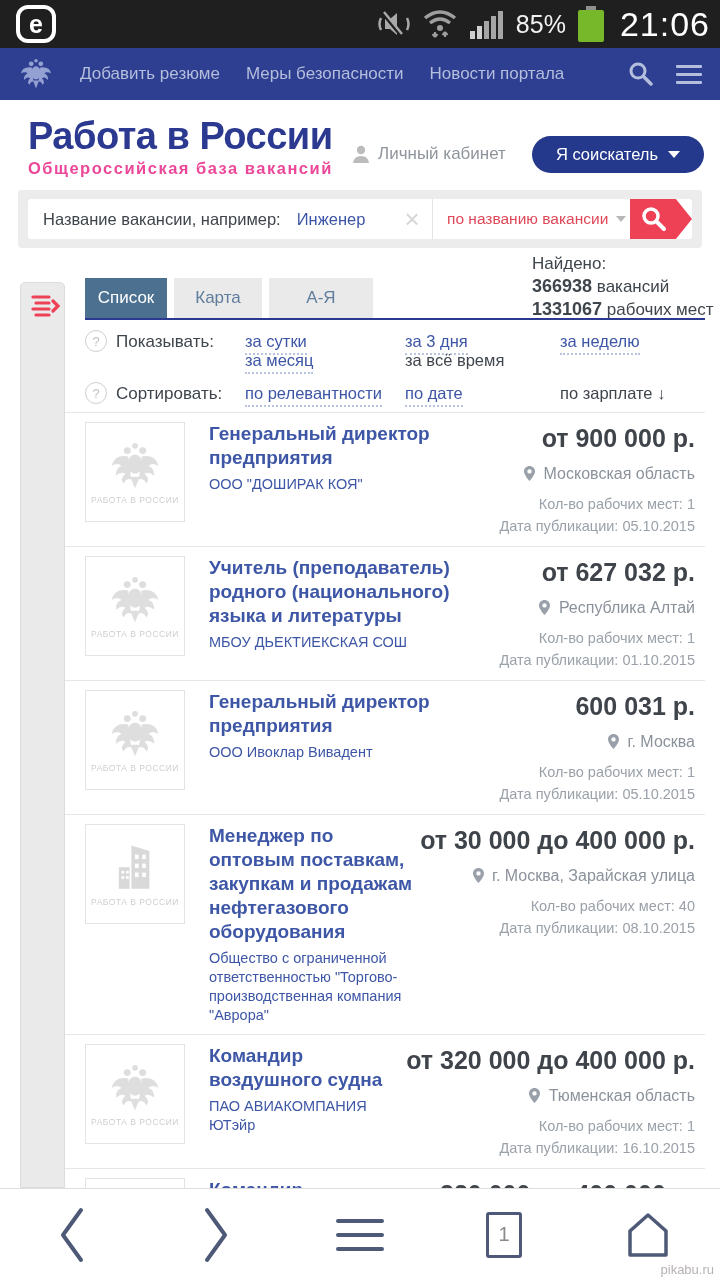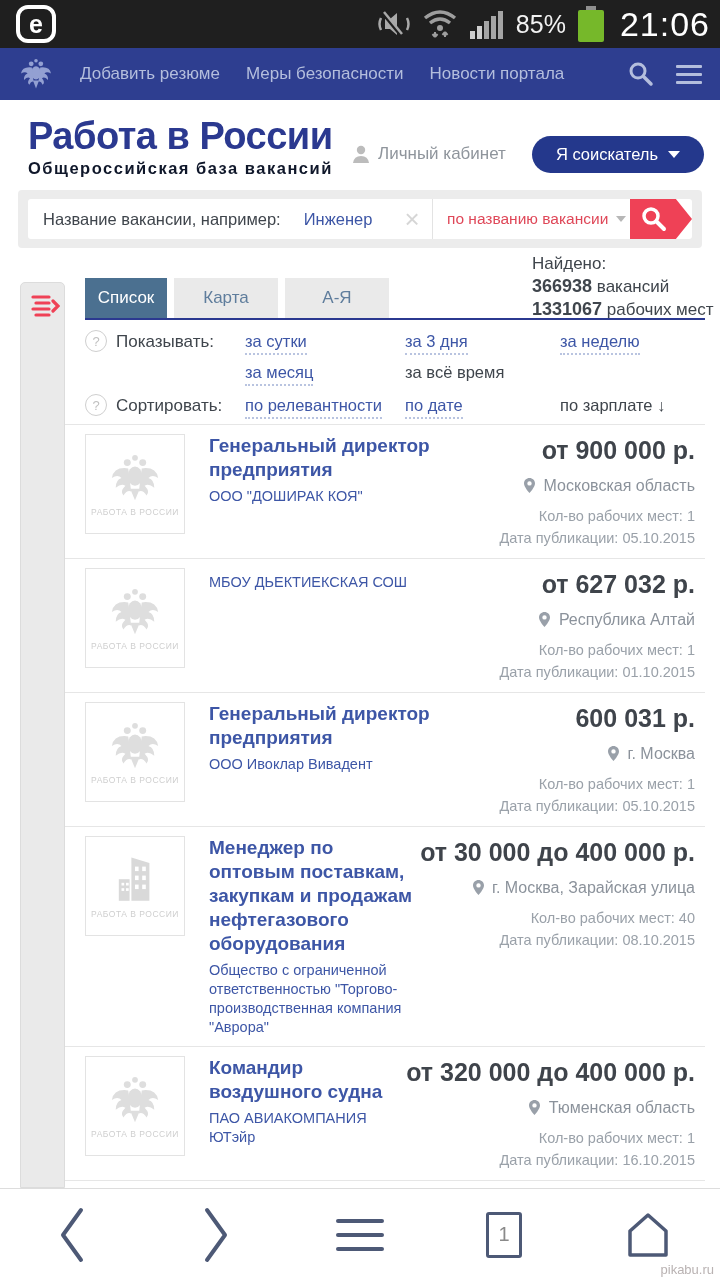--- a/index.html
+++ b/index.html
@@ -33,35 +33,35 @@
   }
   .nav-emblem { width:36px; height:38px; flex:0 0 auto; }
   .nav-link { color:#b4bedd; font-size:17px; white-space:nowrap; }
   .nav-actions { margin-left:auto; display:flex; align-items:center; gap:22px; }
   .burger { width:26px; display:flex; flex-direction:column; gap:5px; }
   .burger i { display:block; height:3px; background:#b4bedd; border-radius:1px; }
 
   
   .site-header { position:relative; height:90px; padding:16px 0 0 28px; }
   .logo-title { color:#2b3990; font-size:38px; font-weight:800; letter-spacing:-0.5px; line-height:40px; }
-  .logo-subtitle { color:#0f172a; font-size:16.5px; font-weight:bold; letter-spacing:1.5px; margin-top:3px; }
+  .logo-subtitle { color:#ec4899; font-size:16.5px; font-weight:bold; letter-spacing:1.5px; margin-top:3px; }
   .account { position:absolute; left:352px; top:44px; display:flex; align-items:center; gap:8px; color:#8f959c; font-size:17px; }
   .role-btn {
     position:absolute; right:16px; top:36px; width:172px; height:37px;
     background:#24388c; border-radius:19px; color:#fff; font-size:16.5px;
     display:flex; align-items:center; justify-content:center; gap:10px; border:none;
   }
   .caret-down { width:0; height:0; border-left:6px solid transparent; border-right:6px solid transparent; border-top:7px solid #fff; }
 
   
   .search-section { margin:0 18px; background:#ececec; border-radius:4px; padding:9px 10px; }
   .search-bar { display:flex; height:40px; background:#fff; border-radius:3px; align-items:stretch; }
   .search-input { flex:1; display:flex; align-items:center; padding-left:15px; font-size:16.5px; white-space:nowrap; overflow:hidden;gap:16px; }
   .si-placeholder { color:#3f454c; }
-  .si-example { color:#3d56a6; margin-left:7px; }
+  .si-example { color:#3d56a6; }
   .clear-x { width:40px; display:flex; align-items:center; justify-content:center; color:#d6d6d6; font-size:26px; font-weight:300; }
   .scope-select {
     width:198px; border-left:1px solid #e3e3e3; display:flex; align-items:center;
     padding:0 14px; color:#df4758; font-size:15.5px; gap:8px;
   }
   .scope-select .label { flex:1; white-space:nowrap; }
   .chev-down { width:0; height:0; border-left:5px solid transparent; border-right:5px solid transparent; border-top:6px solid #b7b7b7; }
   .search-btn {
     width:62px; background:#ef4156; border:none; position:relative;
     clip-path:polygon(0 0, 74% 0, 100% 50%, 74% 100%, 0 100%);
@@ -74,31 +74,31 @@
     position:absolute; left:20px; top:34px; width:45px; height:906px;
     background:#eaeaea; border:1px solid #dcdcdc; border-radius:5px 5px 0 0;
   }
   .filters-toggle { position:absolute; left:30px; top:44px; width:30px; height:30px; }
 
   .found-block { position:absolute; left:532px; top:4px; font-size:17px; line-height:23px; color:#3f454c; }
   .found-block b { font-size:18px; }
 
   .tabs-row { margin-left:85px; margin-right:15px; display:flex; gap:7px; border-bottom:2px solid #2b3990; }
   .tab { height:40px; line-height:40px; text-align:center; font-size:17px; background:#eaeaea; color:#5f7d9c; }
-  .tab.t1 { width:82px; } .tab.t2 { width:104px; } .tab.t3 { width:104px; }
+  .tab.t1 { width:82px; } .tab.t2 { width:88px; } .tab.t3 { width:104px; }
   .tab.active { background:#4b7090; color:#fff; }
 
   .filters { margin:12px 15px 0 85px; }
   .filter-row { display:flex; margin-bottom:14px; }
   .filter-label-wrap { width:160px; display:flex; align-items:flex-start; gap:9px; font-size:17px; color:#3f454c; }
   .help-circle {
     flex:0 0 auto; width:22px; height:22px; border:1px solid #cfcfcf; border-radius:50%;
     color:#c0c0c0; font-size:13px; display:flex; align-items:center; justify-content:center; margin-top:-2px;
   }
-  .filter-options { flex:1; display:grid; grid-template-columns:160px 155px auto; row-gap:12px; font-size:16.5px; }
+  .filter-options { flex:1; display:grid; grid-template-columns:160px 155px auto; row-gap:0; font-size:16.5px; }
   .opt-link { color:#3d56a6; }
   .opt-link span { border-bottom:2px dotted #b9c4e0; padding-bottom:3px; }
   .opt-active { color:#3f454c; }
 
   
   .jobs { margin:6px 15px 0 64px; }
   .job-row { display:flex; border-top:1px solid #e6e6e6; padding:9px 10px 9px 0; }
   .job-logo {
     flex:0 0 auto; width:100px; height:100px; margin-left:21px; border:1px solid #e3e3e3;
     display:flex; flex-direction:column; align-items:center; justify-content:center; background:#fff;
@@ -321,20 +321,21 @@
               <circle cx="38" cy="11" r="3.6"></circle>
               <ellipse cx="30" cy="25" rx="7.5" ry="10"></ellipse>
               <path d="M23 17 Q8 15 6 27 Q12 23 16 27 Q10 29 10 37 Q16 32 20 35 Q14 41 18 45 Q22 39 26 41 Z"></path>
               <path d="M37 17 Q52 15 54 27 Q48 23 44 27 Q50 29 50 37 Q44 32 40 35 Q46 41 42 45 Q38 39 34 41 Z"></path>
               <path d="M25 38 L35 38 L30 50 Z"></path>
             </g>
           </svg>
         <div class="logo-text">РАБОТА В РОССИИ</div>
       </div>
       <div class="job-main">
+        <div class="job-title">Учитель (преподаватель) родного (национального) языка и литературы</div>
         <div class="job-company">МБОУ ДЬЕКТИЕКСКАЯ СОШ</div>
       </div>
       <div class="job-side">
         <div class="job-salary">от 627 032 р.</div>
         <div class="job-location">
           <svg width="11" height="15" viewBox="0 0 11 15">
               <path d="M5.5 0 C8.5 0 11 2.4 11 5.4 C11 9 5.5 15 5.5 15 C5.5 15 0 9 0 5.4 C0 2.4 2.5 0 5.5 0 Z M5.5 3.2 A2.2 2.2 0 1 0 5.5 7.6 A2.2 2.2 0 1 0 5.5 3.2 Z" fill="#99a0a9" fill-rule="evenodd"></path>
             </svg>
           <span>Республика Алтай</span>
         </div>

